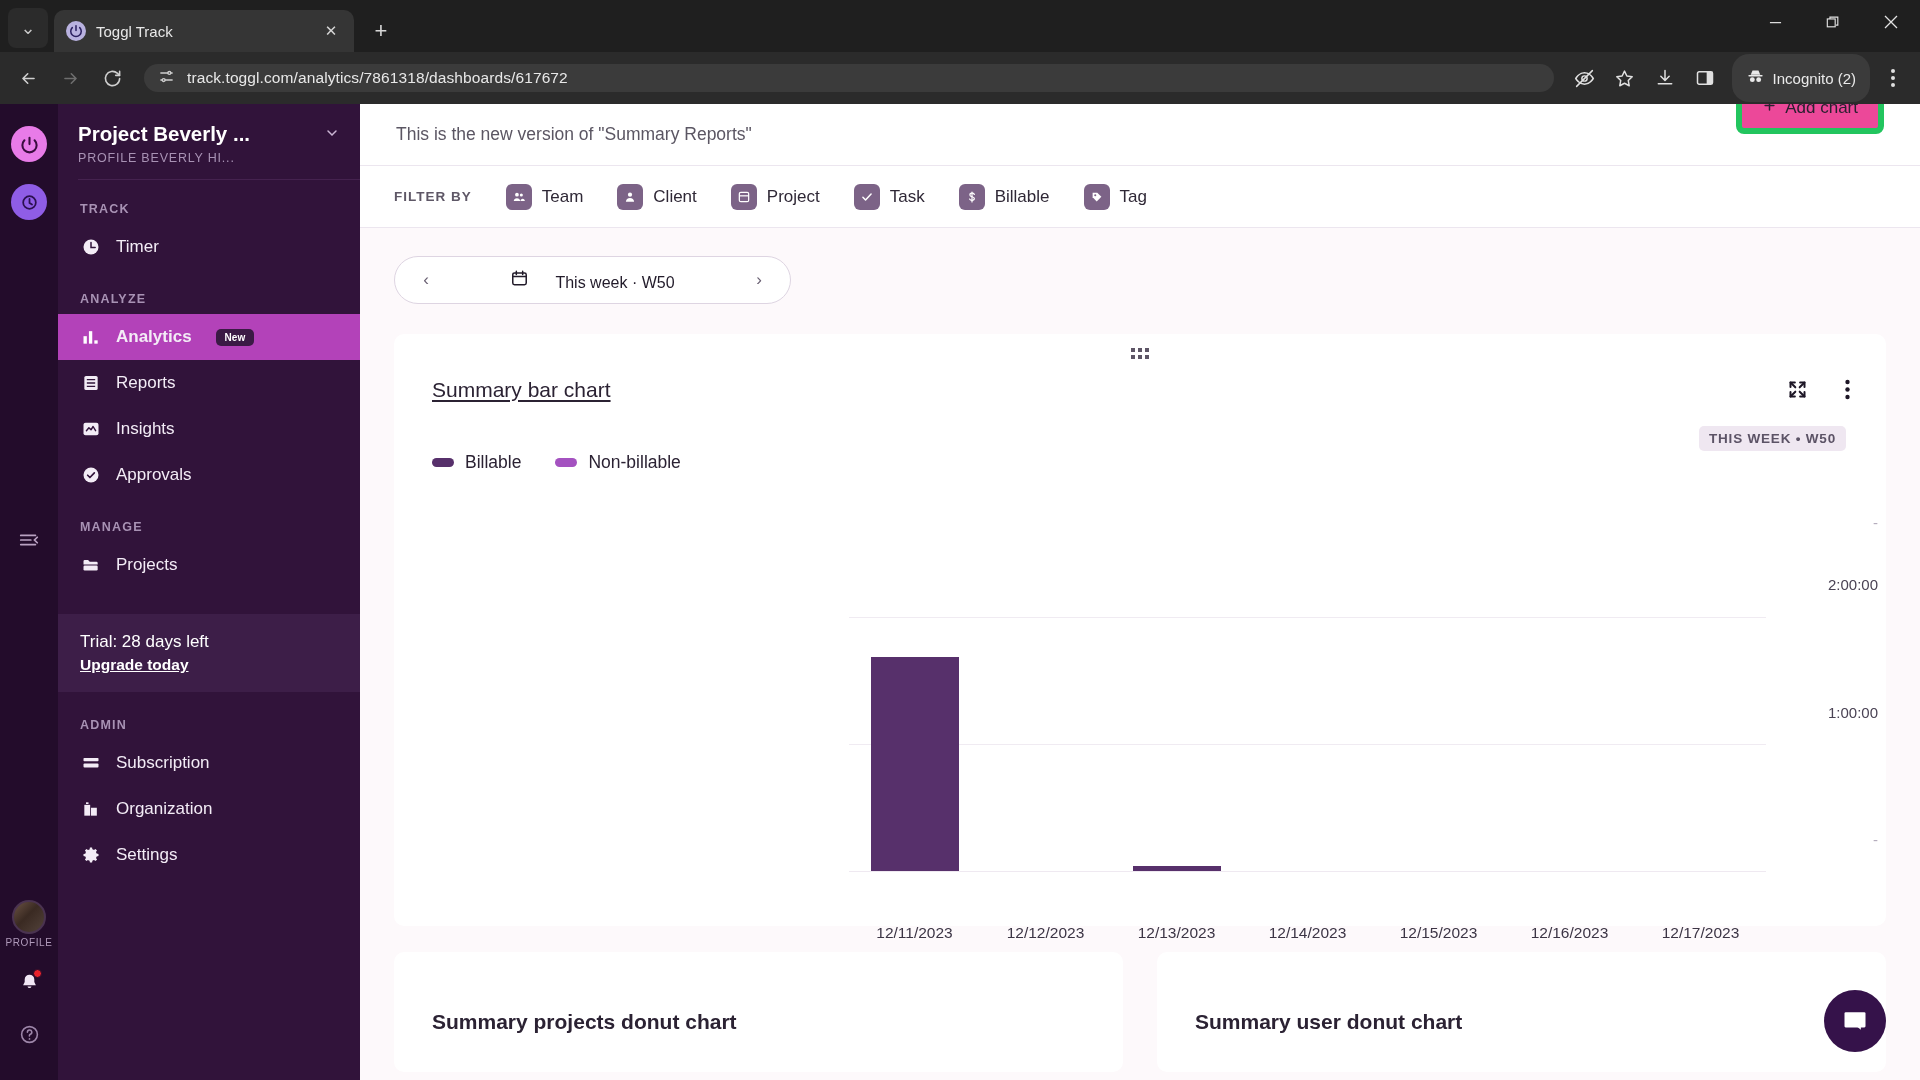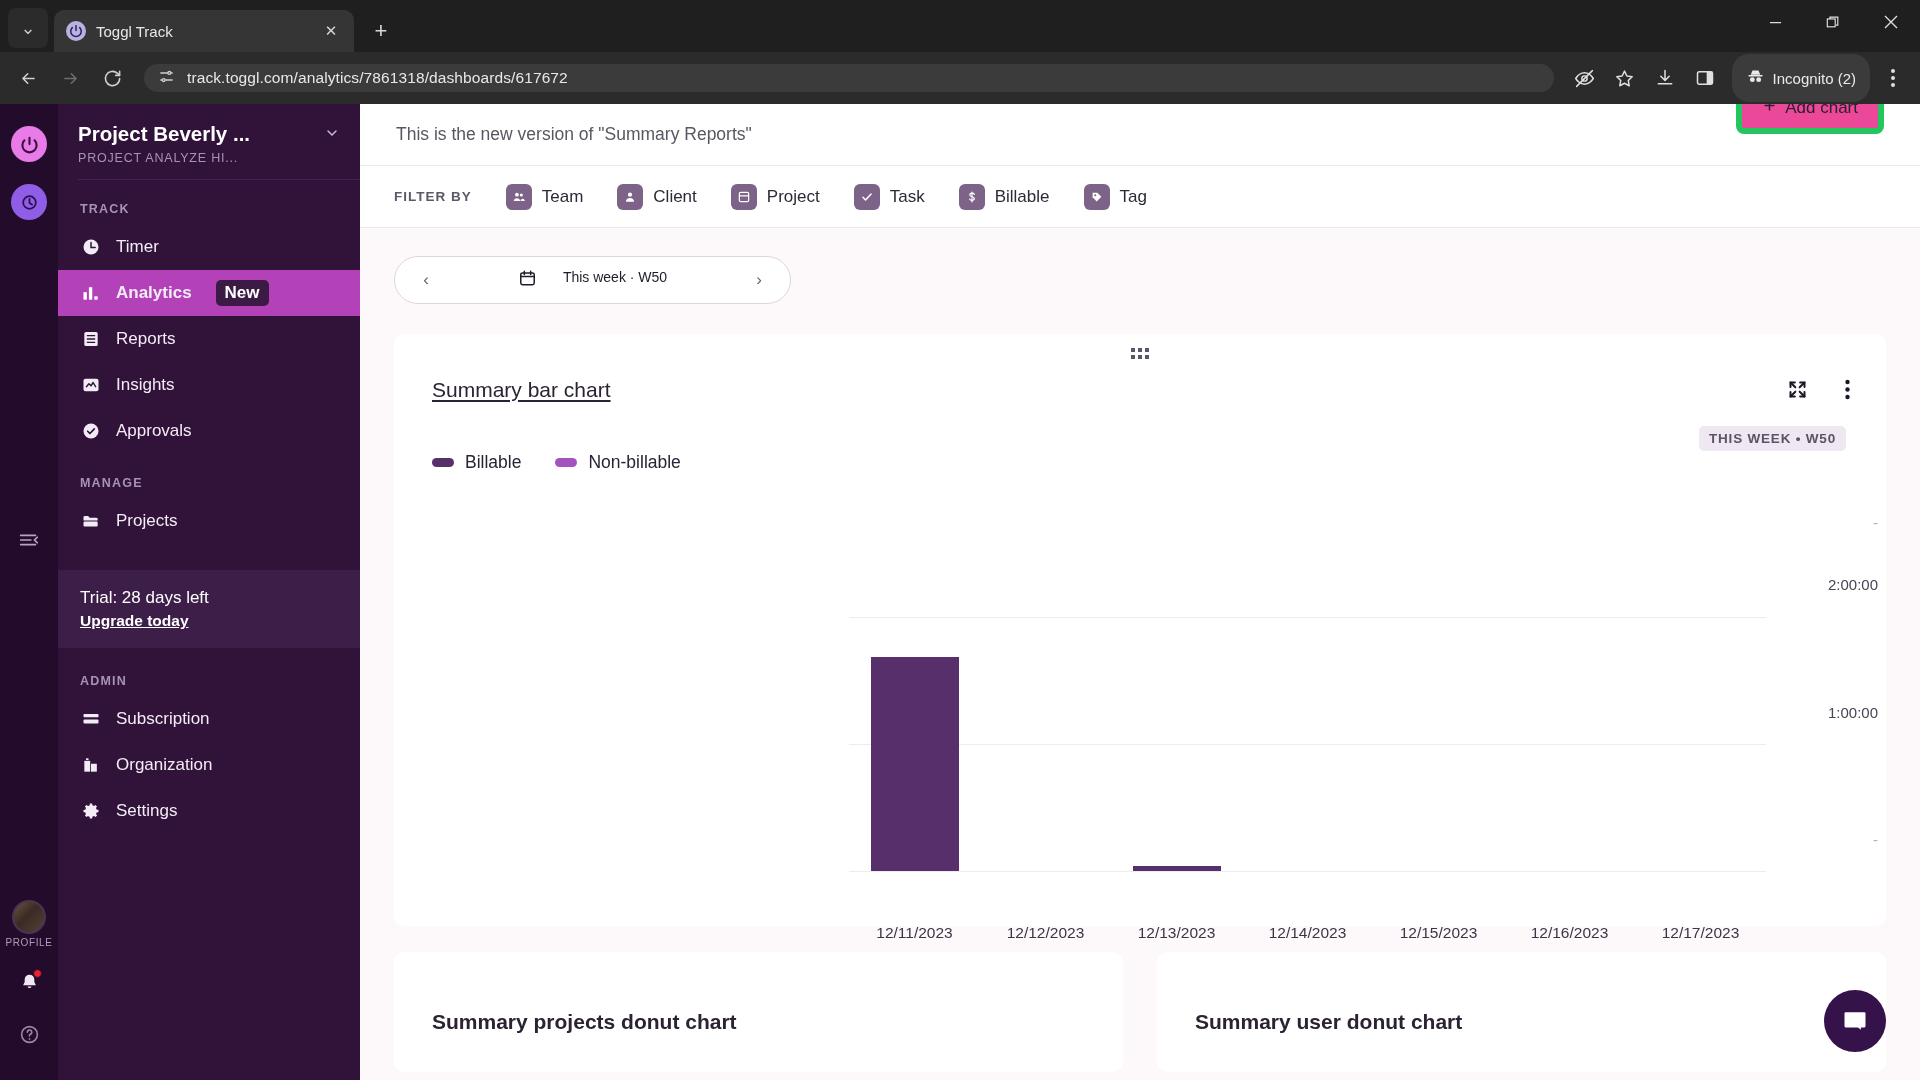--- a/index.html
+++ b/index.html
@@ -102,21 +102,21 @@
 
   .sect-title { font-size: 12.5px; color: #a892b4; letter-spacing: 1.2px;
     padding: 22px 0 8px 22px; font-weight: bold; }
   .nav-item {
     display: flex; align-items: center; gap: 14px; height: 46px; padding-left: 22px;
     font-size: 17px; color: #f3ecf6; position: relative;
   }
   .nav-item.active { background: #b342b9; font-weight: bold; }
   .nav-ico { width: 22px; height: 22px; display: flex; align-items: center; justify-content: center; }
   .badge-new {
-    background: #3b1a45; color: #fff; font-size: 17px; border-radius: 5px;
+    background: #3b1a45; color: #fff; font-size: 10px; border-radius: 5px;
     padding: 3px 9px; margin-left: 10px;
   }
   .trial {
     margin-top: 26px; background: #3d1e48; padding: 18px 22px;
   }
   .trial-title { font-size: 17px; color: #fff; }
   .trial-link { font-size: 15.5px; color: #fff; text-decoration: underline; display: inline-block; margin-top: 4px; font-weight: bold; }
 
   
   .main { flex: 1; position: relative; overflow: hidden; background: #fdf9fb; display: flex; flex-direction: column; }
@@ -141,21 +141,21 @@
     width: 26px; height: 26px; border-radius: 6px; background: #7c6387;
     display: flex; align-items: center; justify-content: center; color: #fff; font-size: 14px;
   }
 
   .datebar { padding: 28px 0 0 34px; }
   .datepicker {
     width: 397px; height: 48px; background: #fff; border: 1px solid #ded5e2; border-radius: 24px;
     display: flex; align-items: center; justify-content: space-between; padding: 0 20px;
   }
   .dp-arrow { color: #6a6073; font-size: 17px; width: 22px; text-align: center; }
-  .dp-mid { display: flex; align-items: flex-start; gap: 26px; font-size: 14px; color: #221b2a; }
+  .dp-mid { display: flex; align-items: flex-end; gap: 26px; font-size: 16px; color: #221b2a; }
 
   .card {
     background: #fff; margin: 30px 34px 0 34px; border-radius: 10px;
     position: relative; height: 592px;
   }
   .drag-handle {
     position: absolute; top: 14px; left: 50%; transform: translateX(-50%);
     display: grid; grid-template-columns: repeat(3, 4px); gap: 3px;
   }
   .drag-handle i { width: 4px; height: 4px; background: #5d5566; display: block; }
@@ -346,35 +346,36 @@
     <div class="sidebar">
       <div class="ws-head">
         <div class="ws-row">
           <span class="ws-name">Project Beverly ...</span>
           <span class="ws-chev">
             <svg width="16" height="16" viewBox="0 0 24 24" fill="none" stroke="#cbb6d4" stroke-width="2.2" stroke-linecap="round">
                 <path d="M6 9l6 6 6-6"></path>
               </svg>
           </span>
         </div>
-        <div class="ws-sub">PROJECT ANALYZE HI...</div>
+        <div class="ws-sub">PROFILE BEVERLY HI...</div>
       </div>
       <div class="side-div"></div>
 
       <div class="sect-title">TRACK</div>
       <div class="nav-item">
         <span class="nav-ico">
           <svg width="20" height="20" viewBox="0 0 24 24" fill="#f3ecf6">
               <circle cx="12" cy="12" r="9"></circle>
               <path d="M12 6.6v5.9h5" stroke="#31133a" stroke-width="1.8" fill="none" stroke-linecap="round"></path>
             </svg>
         </span>
         <span>Timer</span>
       </div>
 
+      <div class="sect-title">ANALYZE</div>
       <div class="nav-item active">
         <span class="nav-ico">
           <svg width="20" height="20" viewBox="0 0 24 24" fill="#fff">
               <rect x="3" y="11" width="4" height="9"></rect>
               <rect x="9.5" y="5" width="4" height="15"></rect>
               <rect x="16" y="16" width="4" height="4"></rect>
             </svg>
         </span>
         <span>Analytics</span>
         <span class="badge-new">New</span>

